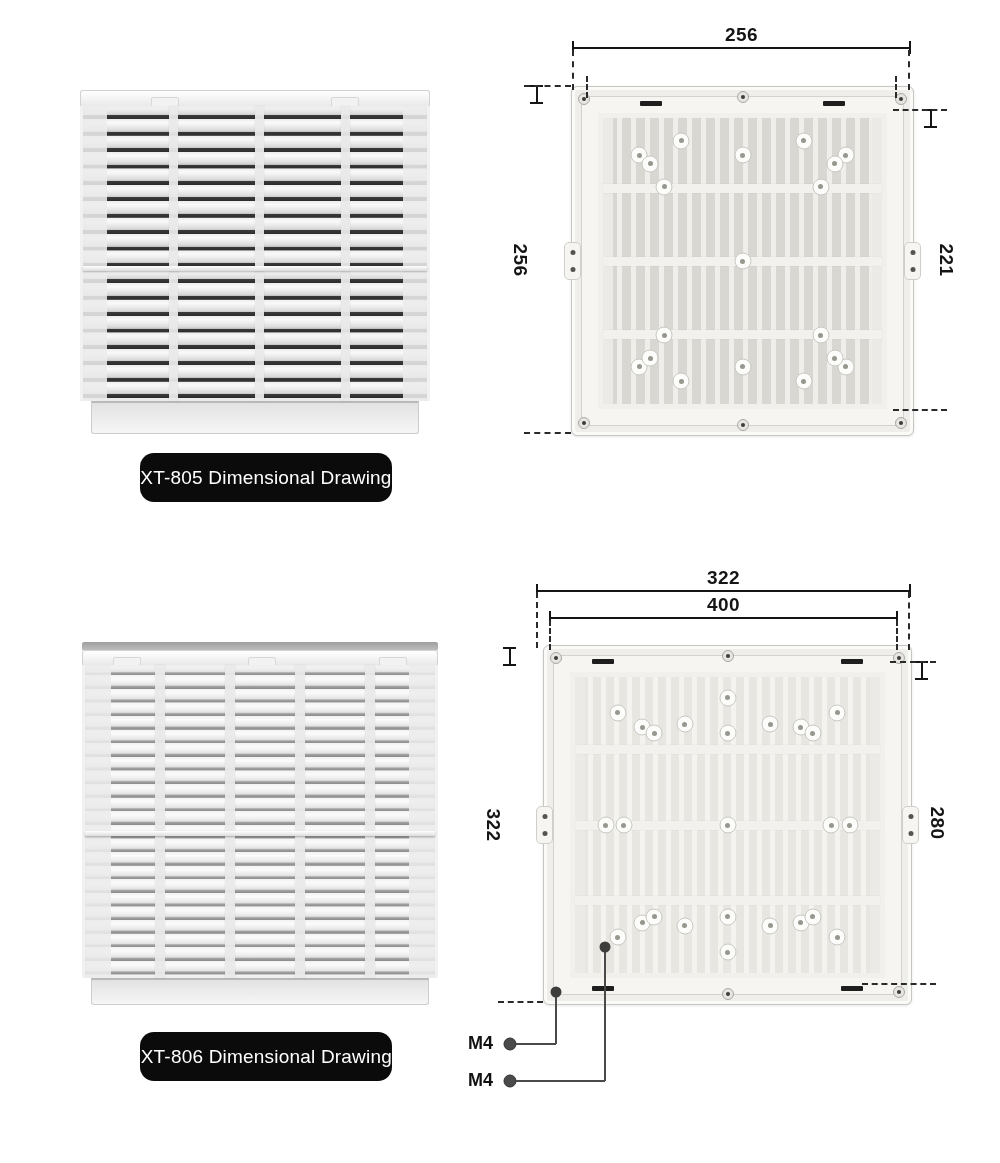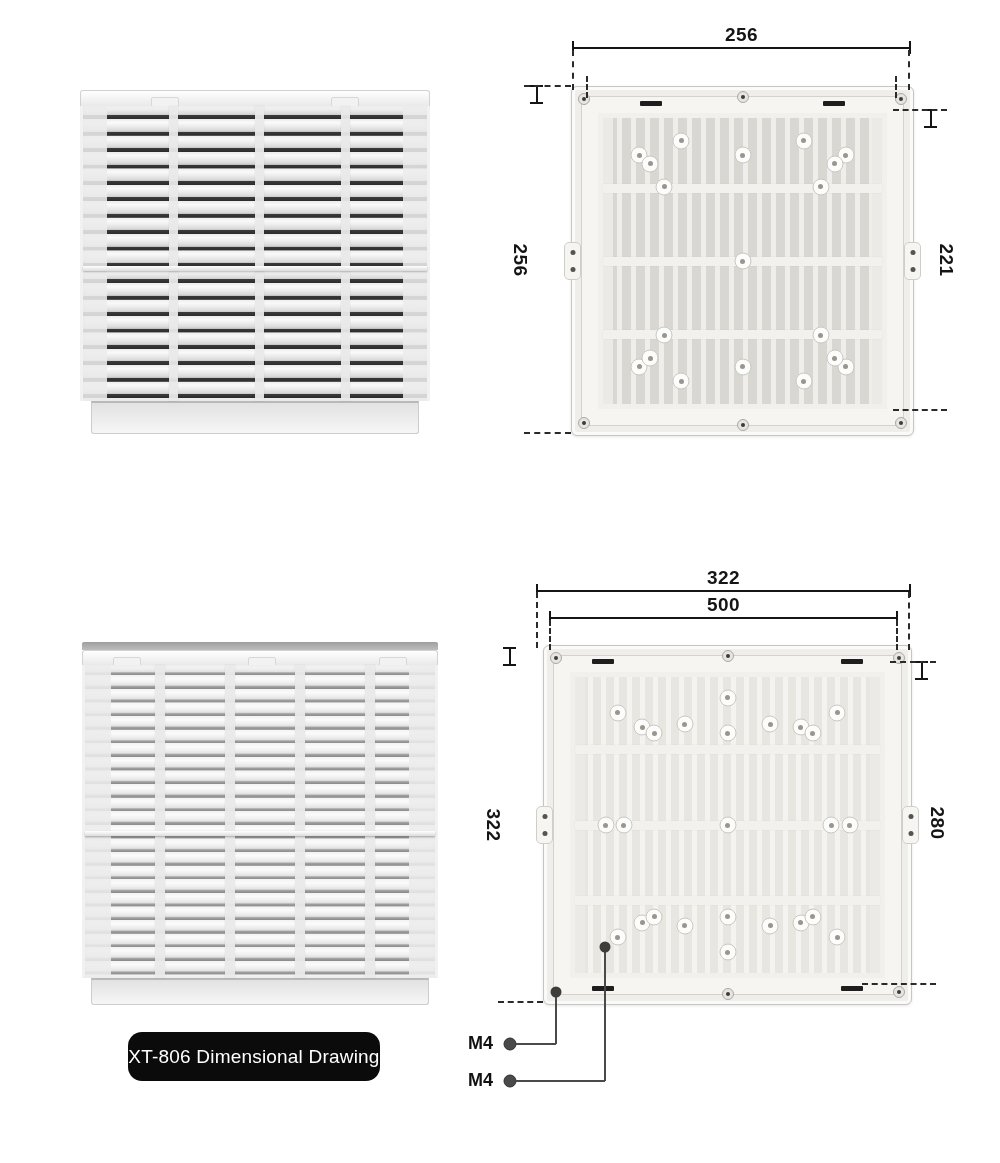--- a/index.html
+++ b/index.html
@@ -159,20 +159,23 @@
   </div>
   <i class="ext-v" style="left:572px;top:50px;height:40px;"></i>
   <i class="ext-v" style="left:908px;top:50px;height:40px;"></i>
   <i class="ext-v" style="left:586px;top:76px;height:22px;"></i>
   <i class="ext-v" style="left:895px;top:76px;height:22px;"></i>
   <i class="ext-h" style="left:524px;top:85px;width:47px;"></i>
   <i class="ext-h" style="left:524px;top:432px;width:47px;"></i>
   <i class="ext-h" style="left:893px;top:109px;width:54px;"></i>
   <i class="ext-h" style="left:893px;top:409px;width:54px;"></i>
 
+  <div class="pill" style="left:140px;top:453px;">
+    <span>XT-805 Dimensional Drawing</span>
+  </div>
 
   <div class="front" style="left:82px;top:642px;width:356px;">
     <div class="darkstrip"></div>
     <div class="cap" style="height:14px;">
       <i style="left:30px;"></i>
       <i style="left:165px;"></i>
       <i style="right:30px;"></i>
     </div>
     <div class="slats s806" style="height:313px;">
       <i class="sidecol" style="left:0;width:26px;"></i>
@@ -232,40 +235,40 @@
     <i class="screw" style="left:355px;top:346px;"></i>
     <i class="screw" style="left:50%;top:10px;"></i>
     <i class="screw" style="left:50%;top:348px;"></i>
   </div>
 
   <div class="dim-h" style="left:537px;top:568px;width:373px;">
     <span class="dim-txt">322</span>
     <span class="dim-line-h"></span>
   </div>
   <div class="dim-h" style="left:550px;top:595px;width:347px;">
-    <span class="dim-txt">500</span>
+    <span class="dim-txt">400</span>
     <span class="dim-line-h"></span>
   </div>
   <div class="dim-v lab-left" style="left:509px;top:648px;height:354px;">
     <span class="dim-line-v"></span>
     <span class="dim-txt">322</span>
   </div>
   <div class="dim-v lab-right" style="left:921px;top:662px;height:322px;">
     <span class="dim-line-v"></span>
     <span class="dim-txt">280</span>
   </div>
   <i class="ext-v" style="left:536px;top:592px;height:56px;"></i>
   <i class="ext-v" style="left:908px;top:592px;height:58px;"></i>
   <i class="ext-v" style="left:549px;top:620px;height:30px;"></i>
   <i class="ext-v" style="left:896px;top:620px;height:30px;"></i>
   <i class="ext-h" style="left:498px;top:1001px;width:45px;"></i>
   <i class="ext-h" style="left:890px;top:661px;width:46px;"></i>
   <i class="ext-h" style="left:862px;top:983px;width:74px;"></i>
 
-  <div class="pill" style="left:128px;top:1032px;">
+  <div class="pill" style="left:140px;top:1032px;justify-content:flex-end;">
     <span>XT-806 Dimensional Drawing</span>
   </div>
 
   <span class="m4-txt" style="left:468px;top:1033px;">M4</span>
   <i class="m4-dot" style="left:510px;top:1044px;"></i>
   <i class="lead-h" style="left:516px;top:1043px;width:40px;"></i>
   <i class="lead-v" style="left:555px;top:993px;height:51px;"></i>
   <i class="target-dot" style="left:556px;top:992px;"></i>
 
   <span class="m4-txt" style="left:468px;top:1070px;">M4</span>

